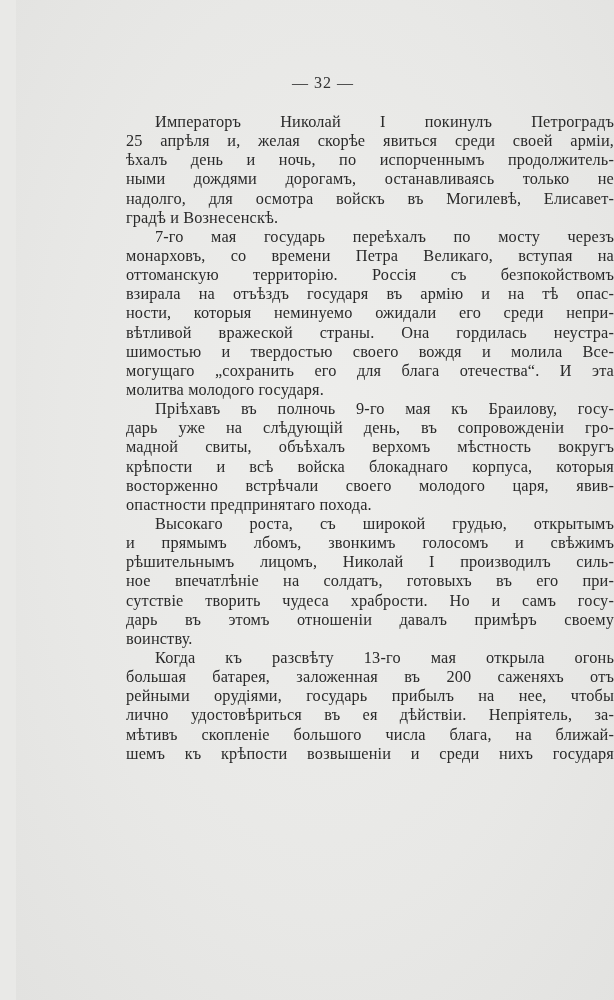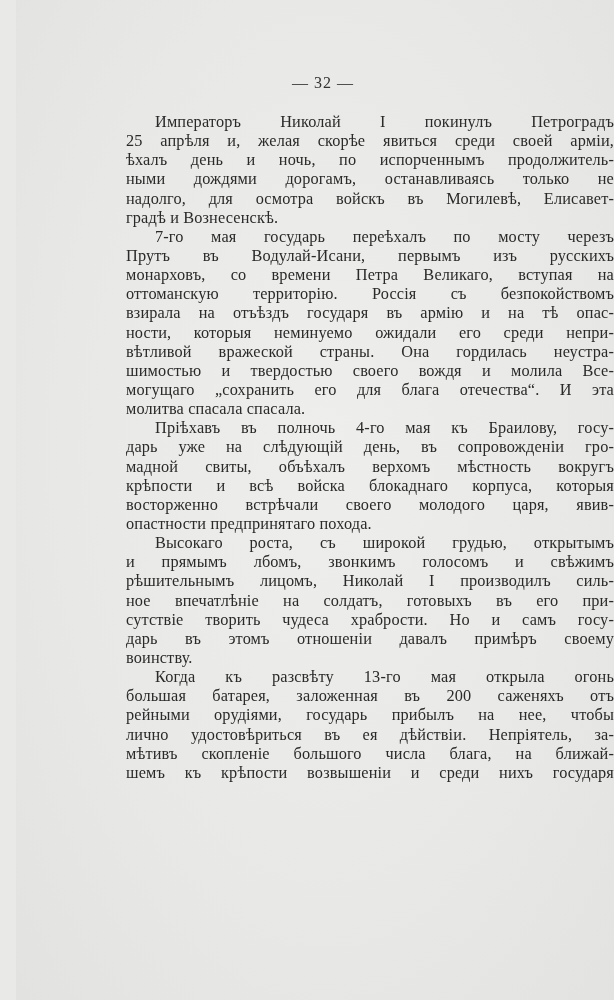--- a/index.html
+++ b/index.html
@@ -42,32 +42,31 @@
       <div class="paragraph">
         <div class="line indent">Императоръ Николай I покинулъ Петроградъ</div>
         <div class="line">25 апрѣля и, желая скорѣе явиться среди своей арміи,</div>
         <div class="line">ѣхалъ день и ночь, по испорченнымъ продолжитель-</div>
         <div class="line">ными дождями дорогамъ, останавливаясь только не</div>
         <div class="line">надолго, для осмотра войскъ въ Могилевѣ, Елисавет-</div>
         <div class="line last">градѣ и Вознесенскѣ.</div>
       </div>
       <div class="paragraph">
         <div class="line indent">7-го мая государь переѣхалъ по мосту черезъ</div>
-        <div class="line">Прутъ въ Водулай-Исани, первымъ изъ русскихъ</div>
         <div class="line">монарховъ, со времени Петра Великаго, вступая на</div>
         <div class="line">оттоманскую территорію. Россія съ безпокойствомъ</div>
         <div class="line">взирала на отъѣздъ государя въ армію и на тѣ опас-</div>
         <div class="line">ности, которыя неминуемо ожидали его среди непри-</div>
         <div class="line">вѣтливой вражеской страны. Она гордилась неустра-</div>
         <div class="line">шимостью и твердостью своего вождя и молила Все-</div>
         <div class="line">могущаго „сохранить его для блага отечества“. И эта</div>
-        <div class="line last">молитва спасала спасала.</div>
+        <div class="line last">молитва молодого государя.</div>
       </div>
       <div class="paragraph">
-        <div class="line indent">Пріѣхавъ въ полночь 4-го мая къ Браилову, госу-</div>
+        <div class="line indent">Пріѣхавъ въ полночь 9-го мая къ Браилову, госу-</div>
         <div class="line">дарь уже на слѣдующій день, въ сопровожденіи гро-</div>
         <div class="line">мадной свиты, объѣхалъ верхомъ мѣстность вокругъ</div>
         <div class="line">крѣпости и всѣ войска блокаднаго корпуса, которыя</div>
         <div class="line">восторженно встрѣчали своего молодого царя, явив-</div>
         <div class="line last">опастности предпринятаго похода.</div>
       </div>
       <div class="paragraph">
         <div class="line indent">Высокаго роста, съ широкой грудью, открытымъ</div>
         <div class="line">и прямымъ лбомъ, звонкимъ голосомъ и свѣжимъ</div>
         <div class="line">рѣшительнымъ лицомъ, Николай I производилъ силь-</div>

